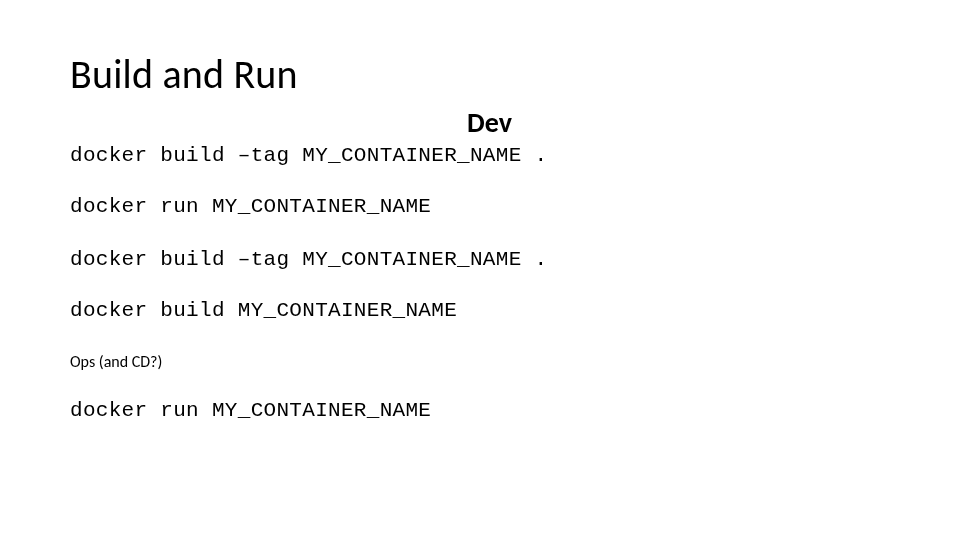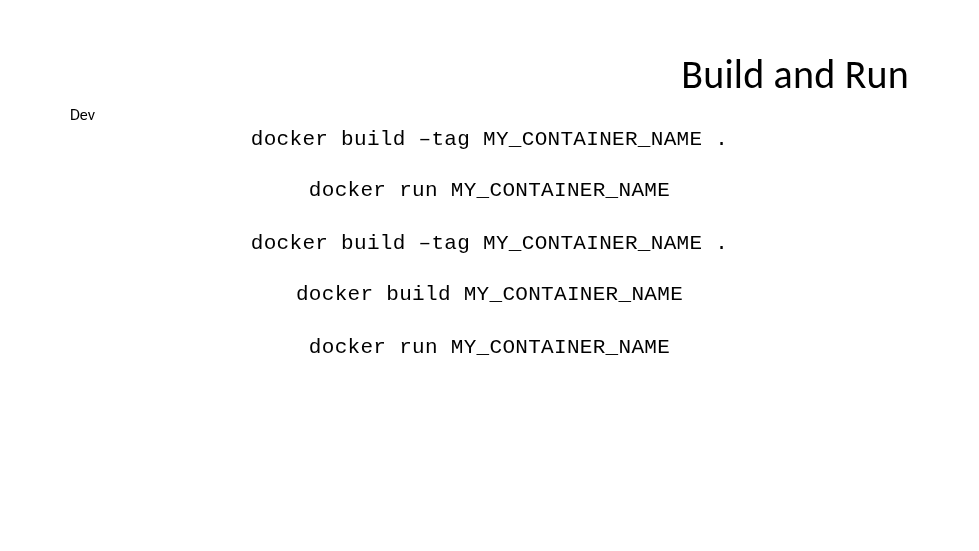--- a/index.html
+++ b/index.html
@@ -14,40 +14,39 @@
   .slide {
     box-sizing: border-box;
     padding: 50px 70px 0 70px;
   }
   .title {
     font-size: 40px;
     font-weight: 400;
     margin: 0 0 6px 0;
     letter-spacing: 0.2px;
     font-family: "Calibri Light", Calibri, "Segoe UI", Arial, sans-serif;
-    text-align: right;
   }
   .subhead {
-    font-size: 16px;
-    font-weight: 400;
+    font-size: 28px;
+    font-weight: 700;
     margin: 0 0 4px 0;
     font-family: "Calibri Light", Calibri, "Segoe UI", Arial, sans-serif;
+    text-align: center;
   }
   .label {
     font-size: 16px;
     font-weight: 400;
     margin: 0 0 2px 0;
   }
   .code {
     font-family: "Courier New", Courier, monospace;
     font-size: 21px;
     margin: 0;
     white-space: pre;
     letter-spacing: 0.3px;
-    text-align: center;
   }
   .block {
     margin-bottom: 30px;
   }
   .block-tight {
     margin-bottom: 28px;
   }
 </style>
 </head>
 <body>
@@ -56,15 +55,16 @@
 
   <h1 class="title">Build and Run</h1>
 
   <div class="subhead">Dev</div>
   <div class="code block-tight">docker build –tag MY_CONTAINER_NAME .</div>
   <div class="code block">docker run MY_CONTAINER_NAME</div>
 
   <div class="code block-tight">docker build –tag MY_CONTAINER_NAME .</div>
   <div class="code block">docker build MY_CONTAINER_NAME</div>
 
+  <div class="label block-tight">Ops (and CD?)</div>
   <div class="code">docker run MY_CONTAINER_NAME</div>
 
 </div>
 
 </body></html>

